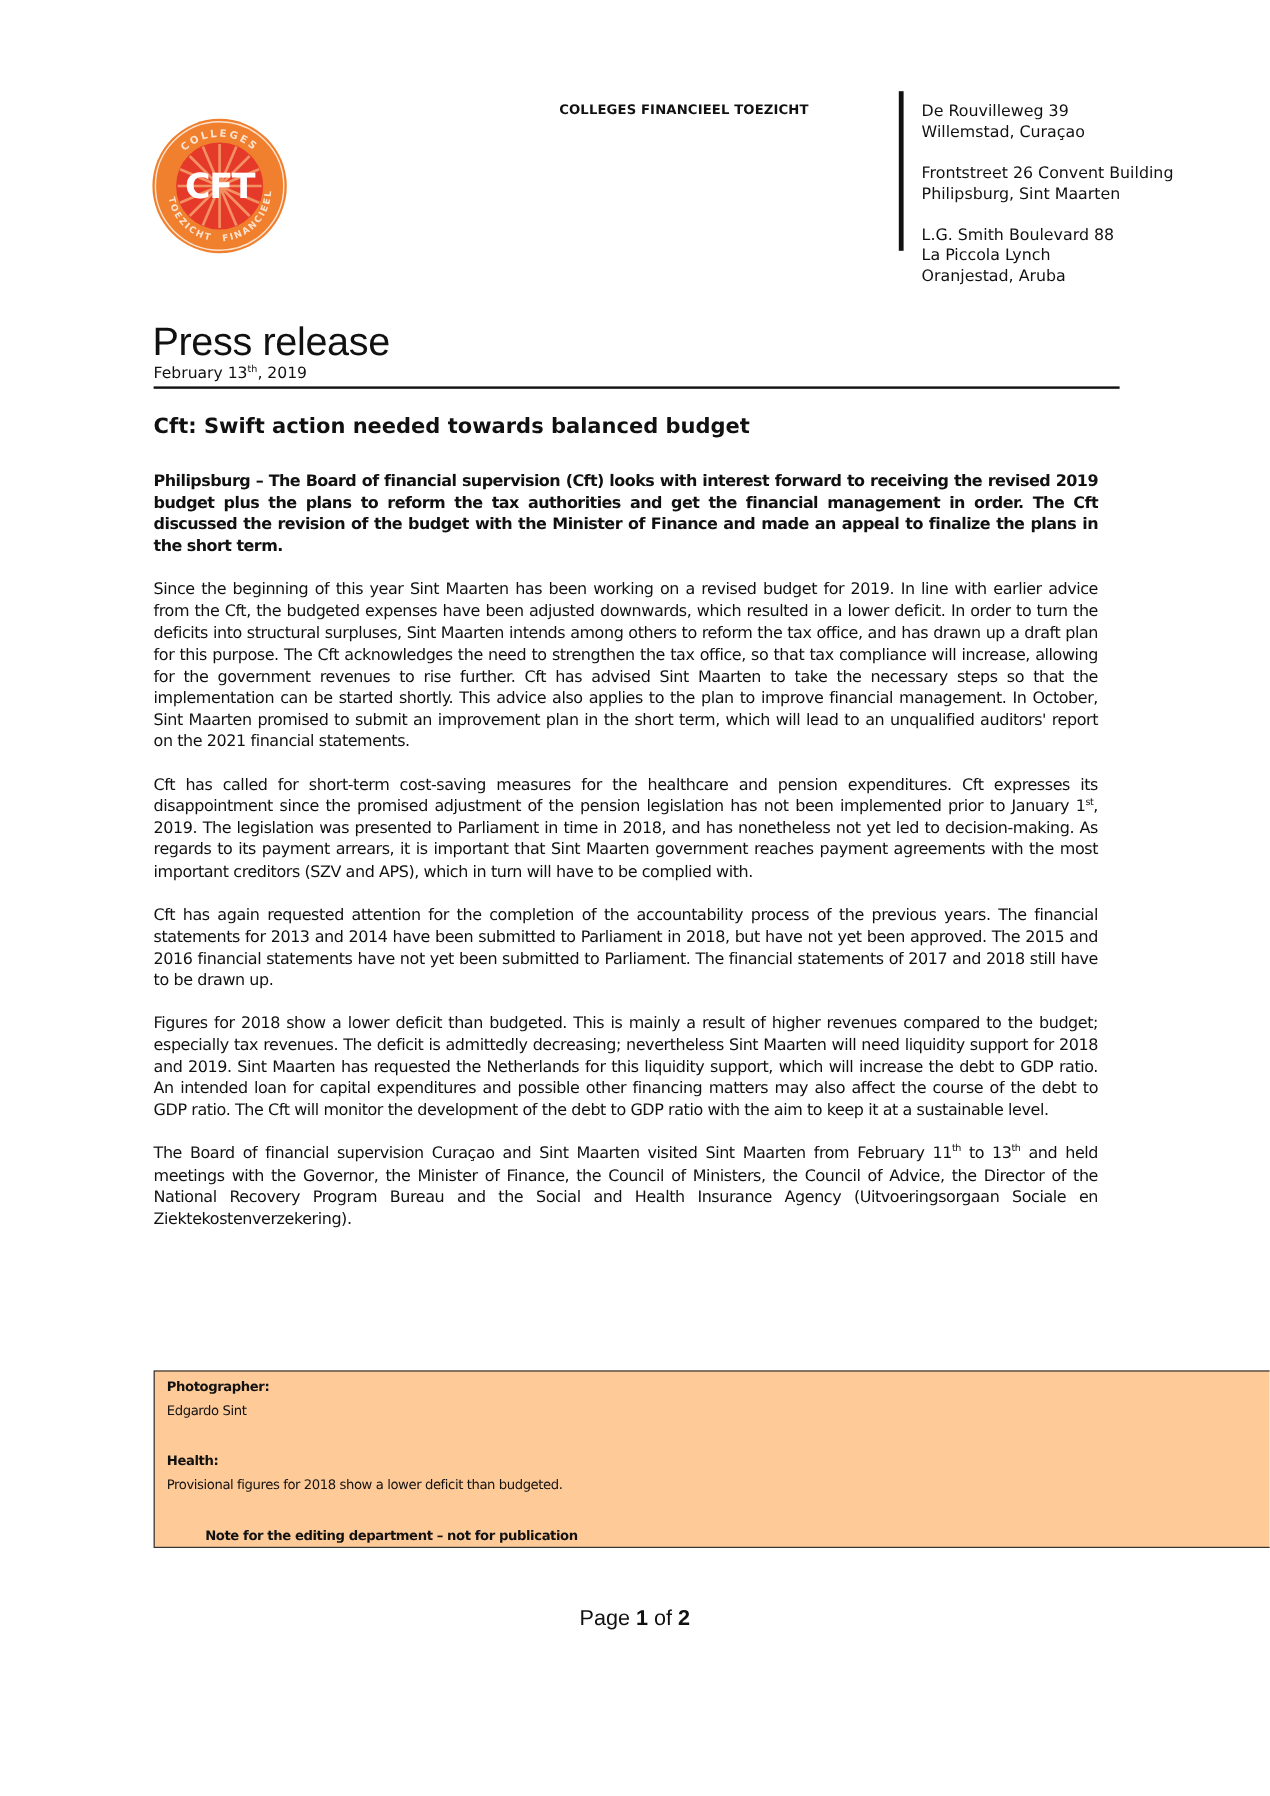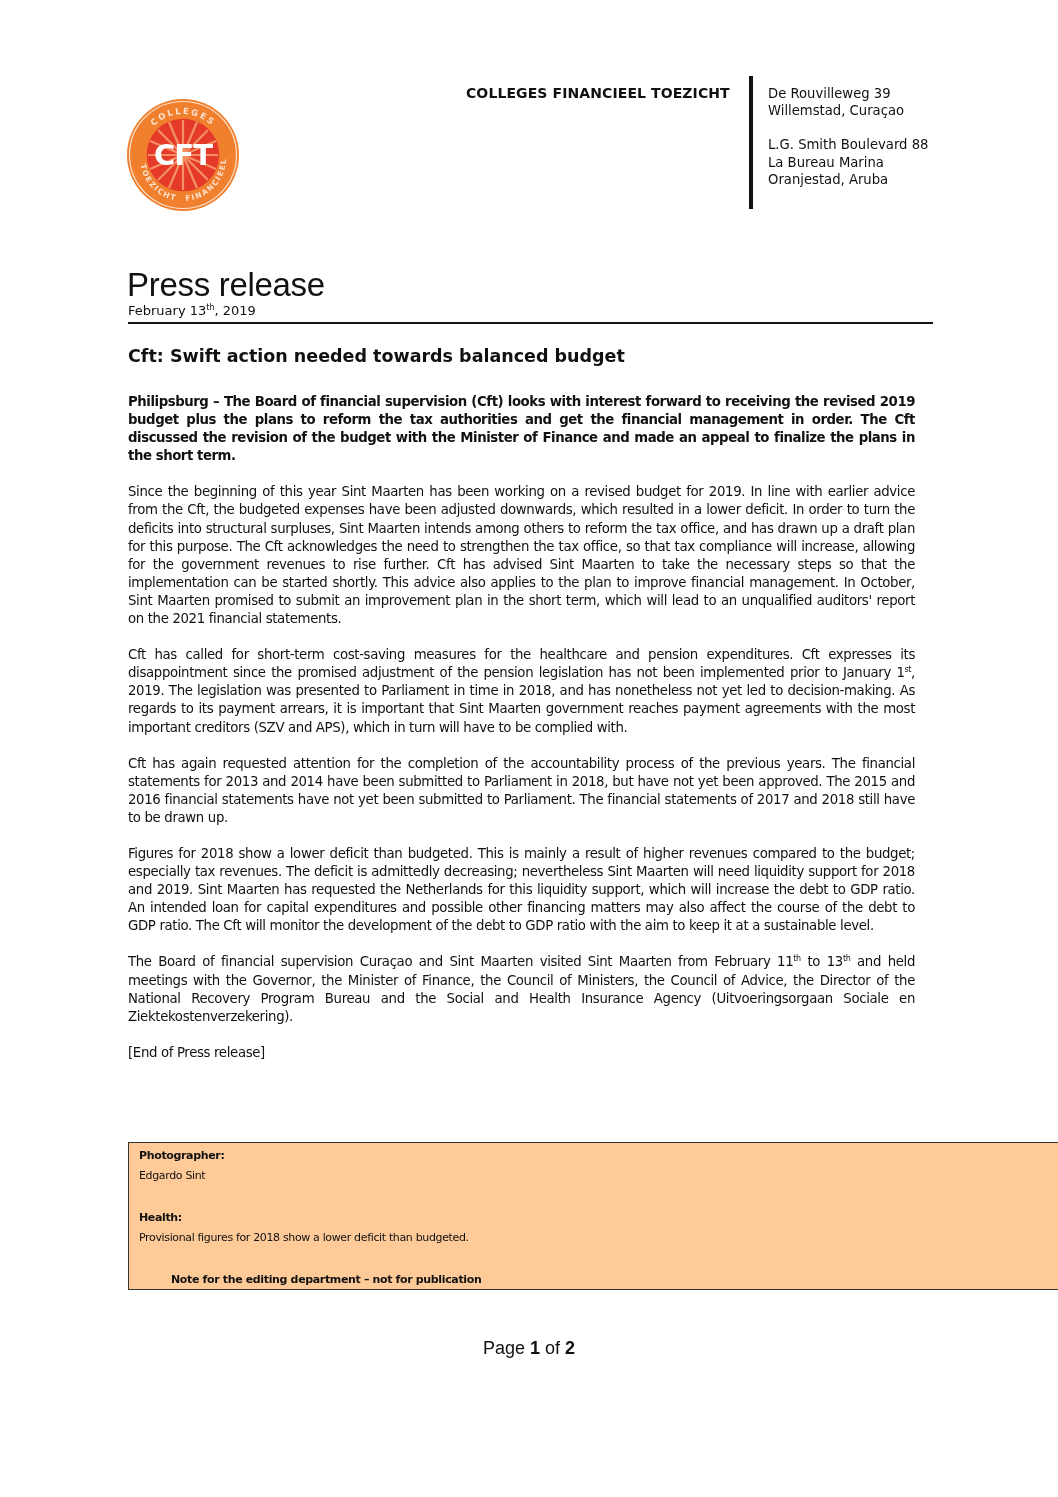--- a/index.html
+++ b/index.html
@@ -7,21 +7,21 @@
       width: 1058px; height: 1497px; position: relative; overflow: hidden;
       font-family: "DejaVu Sans", sans-serif; color: #111;
     }
     .abs { position: absolute; }
 
     
     .logo { left: 126px; top: 98px; width: 114px; height: 114px; }
 
     
     .org-name {
-      left: 466px; top: 85px; font-weight: bold; font-size: 14px;
+      left: 466px; top: 85px; font-weight: bold; font-size: 11px;
       letter-spacing: 0.1px; white-space: nowrap;
     }
     .vbar { left: 749px; top: 76px; width: 4px; height: 133px; background: #111; }
     .addresses { left: 768px; top: 85px; font-size: 13.2px; line-height: 17.2px; }
     .addr-block { margin-bottom: 17px; white-space: nowrap; }
     .addr-line { display: block; }
 
     
     .press-title {
       left: 127px; top: 265px; font-size: 33px; font-weight: normal;
@@ -104,40 +104,43 @@
 
 <div class="abs org-name">COLLEGES FINANCIEEL TOEZICHT</div>
 <div class="abs vbar"></div>
 
 <div class="abs addresses">
   <div class="addr-block">
     <span class="addr-line">De Rouvilleweg 39</span>
     <span class="addr-line">Willemstad, Curaçao</span>
   </div>
   <div class="addr-block">
+    <span class="addr-line">Frontstreet 26 Convent Building</span>
+    <span class="addr-line">Philipsburg, Sint Maarten</span>
+  </div>
+  <div class="addr-block">
     <span class="addr-line">L.G. Smith Boulevard 88</span>
-    <span class="addr-line">La Bureau Marina</span>
+    <span class="addr-line">La Piccola Lynch</span>
     <span class="addr-line">Oranjestad, Aruba</span>
   </div>
 </div>
 
 <div class="abs press-title">Press release</div>
 <div class="abs press-date"><span>February 13</span><sup>th</sup><span>, 2019</span></div>
 <div class="abs hrule"></div>
 
 <div class="abs headline">Cft: Swift action needed towards balanced budget</div>
 
 <div class="abs body-text">
   <p class="lead">Philipsburg – The Board of financial supervision (Cft) looks with interest forward to receiving the revised 2019 budget plus the plans to reform the tax authorities and get the financial management in order. The Cft discussed the revision of the budget with the Minister of Finance and made an appeal to finalize the plans in the short term.</p>
   <p>Since the beginning of this year Sint Maarten has been working on a revised budget for 2019. In line with earlier advice from the Cft, the budgeted expenses have been adjusted downwards, which resulted in a lower deficit. In order to turn the deficits into structural surpluses, Sint Maarten intends among others to reform the tax office, and has drawn up a draft plan for this purpose. The Cft acknowledges the need to strengthen the tax office, so that tax compliance will increase, allowing for the government revenues to rise further. Cft has advised Sint Maarten to take the necessary steps so that the implementation can be started shortly. This advice also applies to the plan to improve financial management. In October, Sint Maarten promised to submit an improvement plan in the short term, which will lead to an unqualified auditors' report on the 2021 financial statements.</p>
   <p><span>Cft has called for short-term cost-saving measures for the healthcare and pension expenditures. Cft expresses its disappointment since the promised adjustment of the pension legislation has not been implemented prior to January 1</span><sup>st</sup><span>, 2019. The legislation was presented to Parliament in time in 2018, and has nonetheless not yet led to decision-making. As regards to its payment arrears, it is important that Sint Maarten government reaches payment agreements with the most important creditors (SZV and APS), which in turn will have to be complied with.</span></p>
   <p>Cft has again requested attention for the completion of the accountability process of the previous years. The financial statements for 2013 and 2014 have been submitted to Parliament in 2018, but have not yet been approved. The 2015 and 2016 financial statements have not yet been submitted to Parliament. The financial statements of 2017 and 2018 still have to be drawn up.</p>
   <p>Figures for 2018 show a lower deficit than budgeted. This is mainly a result of higher revenues compared to the budget; especially tax revenues. The deficit is admittedly decreasing; nevertheless Sint Maarten will need liquidity support for 2018 and 2019. Sint Maarten has requested the Netherlands for this liquidity support, which will increase the debt to GDP ratio. An intended loan for capital expenditures and possible other financing matters may also affect the course of the debt to GDP ratio. The Cft will monitor the development of the debt to GDP ratio with the aim to keep it at a sustainable level.</p>
   <p><span>The Board of financial supervision Curaçao and Sint Maarten visited Sint Maarten from February 11</span><sup>th</sup><span> to 13</span><sup>th</sup><span> and held meetings with the Governor, the Minister of Finance, the Council of Ministers, the Council of Advice, the Director of the National Recovery Program Bureau and the Social and Health Insurance Agency (Uitvoeringsorgaan Sociale en Ziektekostenverzekering).</span></p>
-  <p>[End of Press release]</p>
 </div>
 
 <div class="abs caption-box">
   <span class="label">Photographer:</span>
   <span class="value">Edgardo Sint</span>
   <span class="label">Health:</span>
   <span class="value">Provisional figures for 2018 show a lower deficit than budgeted.</span>
   <span class="note">Note for the editing department – not for publication</span>
 </div>
 

